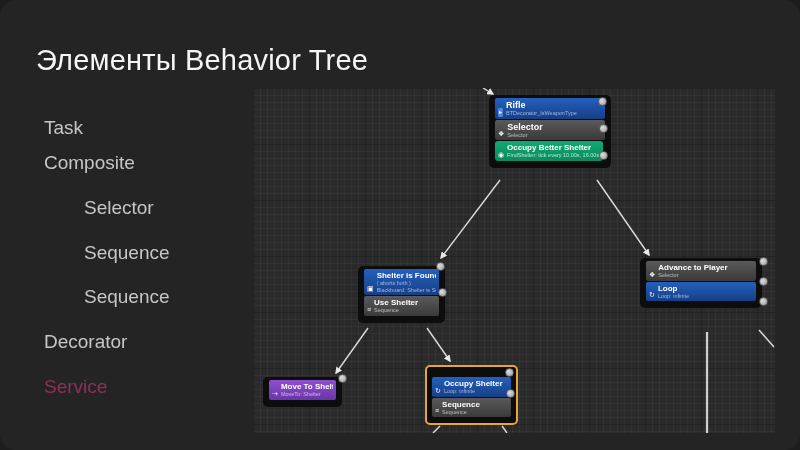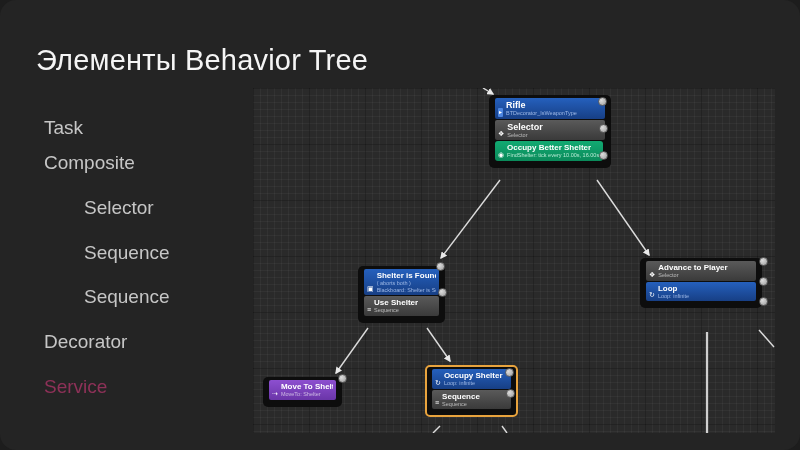--- a/index.html
+++ b/index.html
@@ -16,21 +16,21 @@
     background-image:
       linear-gradient(rgba(0,0,0,.32) 1px,transparent 1px),
       linear-gradient(90deg,rgba(0,0,0,.32) 1px,transparent 1px),
       linear-gradient(rgba(255,255,255,.04) 1px,transparent 1px),
       linear-gradient(90deg,rgba(255,255,255,.04) 1px,transparent 1px);
     background-size:56px 56px,56px 56px,7px 7px,7px 7px;}
   .edges{position:absolute;left:0;top:0;width:522px;height:345px;}
   
   .node{position:absolute;background:#0d0d0d;border-radius:5px;padding:3px 6px 7px 6px;
         box-sizing:border-box;}
-  .node.sel{border:2px solid #e8a33d;padding:2px 5px 6px 5px;}
+  .node.sel{border:2px solid #e8a33d;padding:10px 5px 6px 5px;}
   .row{display:flex;align-items:flex-end;padding:2px 3px 2px 3px;border-radius:2px;overflow:hidden;}
   .row+.row{margin-top:1px;}
   .row.blue{background:linear-gradient(#2560bd,#173f85);}
   .row.gray{background:linear-gradient(#5a5a5a,#3a3a3a);}
   .row.green{background:linear-gradient(#12aa72,#0a8a5a);margin-right:2px;border-radius:3px;}
   .row.purple{background:linear-gradient(#8d4fd0,#6a35a8);}
   .ic{font-size:7px;line-height:9px;margin-right:3px;color:#fff;flex:none;}
   .ic.box{background:#4d86e0;border-radius:1px;padding:0 1px;font-size:6px;}
   .tx{overflow:hidden;}
   .t{font-size:8px;font-weight:bold;color:#fff;line-height:9px;white-space:nowrap;}

